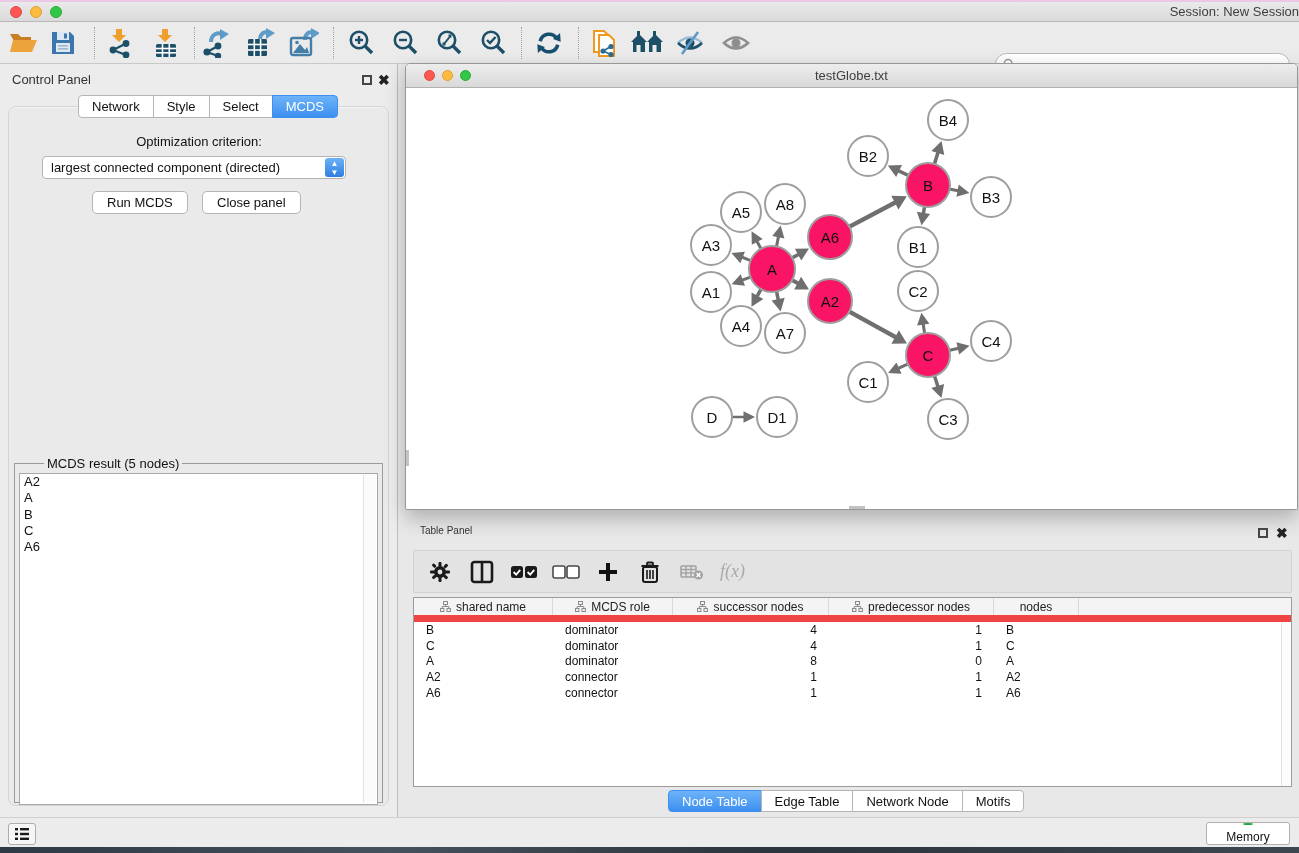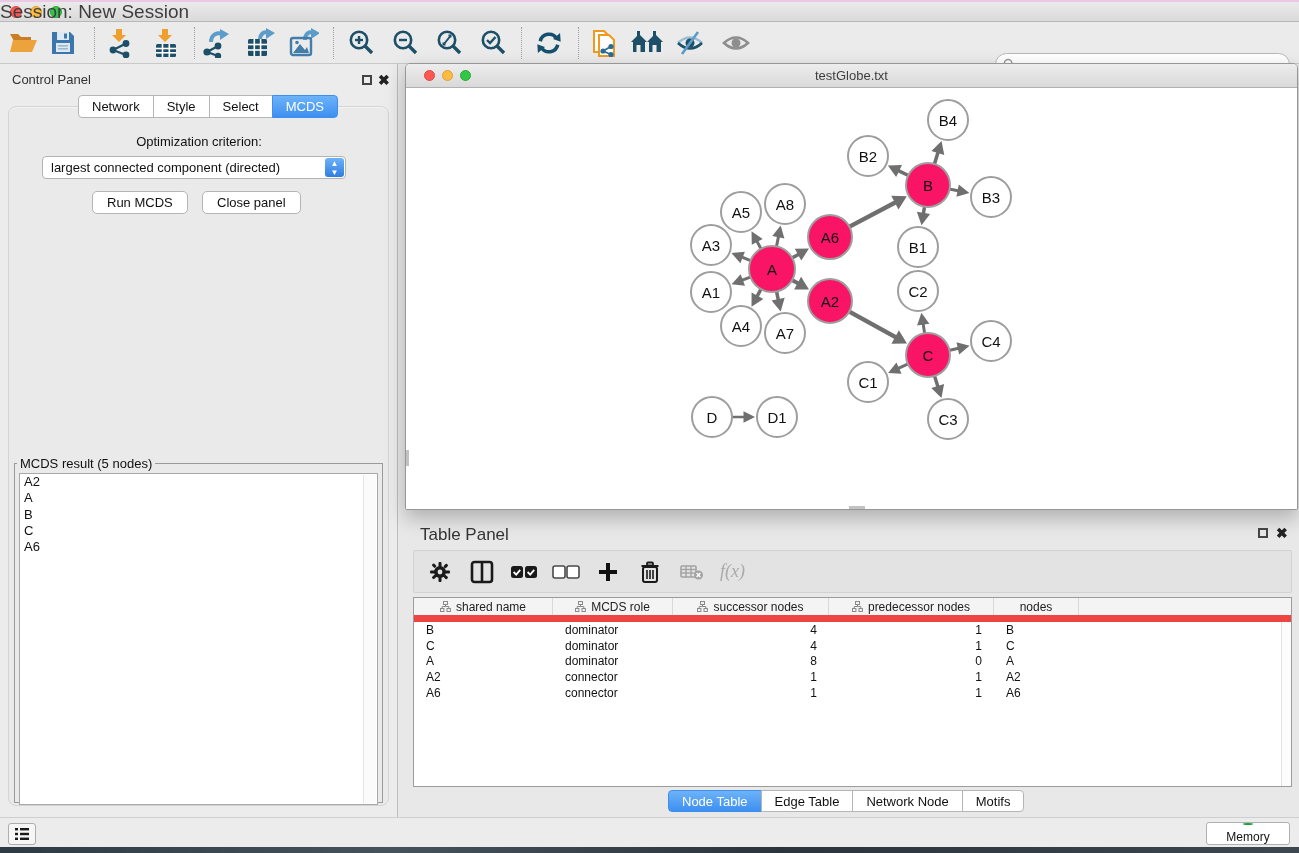--- a/index.html
+++ b/index.html
@@ -10,21 +10,21 @@
   
   .desktop-edge { position:absolute; left:0; top:0; width:100%; height:2px; background:#ecc7e6; }
   .titlebar { position:absolute; left:0; top:2px; width:100%; height:20px;
               background:linear-gradient(#eaeaea,#dadada); border-bottom:1px solid #b8b8b8;
               display:flex; align-items:center; }
   .traffic { display:flex; gap:8px; margin-left:10px; }
   .light { width:12px; height:12px; border-radius:50%; }
   .light.red { background:#fc5753; border:1px solid #df4744; }
   .light.yellow { background:#fdbc40; border:1px solid #de9f34; }
   .light.green { background:#33c748; border:1px solid #27aa35; }
-  .titlebar .title { position:absolute; left:0; right:0; text-align:left; font-size:19px; color:#3e3e3e; }
+  .titlebar .title { position:absolute; left:0; right:0; text-align:right; font-size:13px; color:#3e3e3e; }
 
   
   .toolbar { position:absolute; left:0; top:22px; width:100%; height:42px; background:#ebebeb;
              border-bottom:1px solid #c9c9c9; }
   .tb-icon { position:absolute; top:6px; width:34px; height:30px; display:flex; align-items:center; justify-content:center; cursor:default; }
   .tb-sep { position:absolute; top:5px; height:32px; width:0; border-left:1px dotted #9f9f9f; }
   .searchbox { position:absolute; left:995px; top:31px; width:295px; height:23px; background:#fff;
                border:1px solid #b9b9b9; border-radius:12px; display:flex; align-items:center; padding-left:7px; }
   .searchbox input { border:none; outline:none; flex:1; font-size:12px; background:transparent; height:18px; margin-left:4px; }
 
@@ -46,42 +46,42 @@
   .opt-label { position:absolute; left:0; top:70px; width:398px; text-align:center; font-size:13px; color:#111; }
   .cp-select { position:absolute; left:42px; top:92px; width:304px; height:23px; background:#fff;
                border:1px solid #b3b3b3; border-radius:4px; font-size:13px; color:#111;
                display:flex; align-items:center; padding-left:8px; }
   .cp-select .stepper { position:absolute; right:1px; top:1px; width:19px; height:19px; border-radius:3px;
                background:linear-gradient(#6db3f8,#2f7de1); color:#fff; font-size:8px; line-height:9px;
                display:flex; flex-direction:column; align-items:center; justify-content:center; }
   .cp-btn { position:absolute; height:23px; background:#fff; border:1px solid #b5b5b5; border-radius:5px;
             font-size:13px; color:#111; font-family:inherit; padding:0 14px; }
   .mcds-fieldset { position:absolute; left:14px; top:392px; width:369px; height:347px;
-                   border:1px solid #9a9a9a; background:#eaeaea; }
+                   border:1px solid #9a9a9a; background:#eaeaea;padding-left:27px; }
   .mcds-fieldset legend { font-size:13px; color:#111; padding:0 3px; margin-left:2px; }
   .mcds-list { position:absolute; left:4px; top:2px; width:359px; height:332px; background:#fff;
                border:1px solid #a8a8a8; overflow:hidden; }
   .mcds-item { font-size:13px; color:#111; line-height:16.3px; padding-left:4px; }
   .mcds-scroll { position:absolute; right:1px; top:1px; bottom:1px; width:13px; background:#fbfbfb; border-left:1px solid #e4e4e4; }
 
   
   .net-window { position:absolute; left:405px; top:63px; width:893px; height:447px; background:#fff;
                 border:1px solid #979797; border-radius:5px 5px 2px 2px; box-shadow:0 8px 20px rgba(0,0,0,0.25); overflow:hidden; }
   .net-titlebar { position:relative; height:24px; background:linear-gradient(#ededed,#d9d9d9); border-bottom:1px solid #b1b1b1; }
   .net-titlebar .traffic { position:absolute; left:8px; top:6px; gap:7px; }
   .net-titlebar .light { width:11px; height:11px; }
   .net-title { position:absolute; left:0; right:0; top:4px; text-align:center; font-size:13px; color:#3e3e3e; }
   .net-canvas { position:relative; width:963px; height:421px; background:#fff; }
   .net-grip { position:absolute; right:0; bottom:0; width:12px; height:12px;
               background:repeating-linear-gradient(135deg,#fff 0 2px,#c9c9c9 2px 3px); }
   .scrollmark-v { position:absolute; left:-1px; top:362px; width:4px; height:16px; background:#c2c2c2; }
   .scrollmark-h { position:absolute; left:443px; bottom:-1px; width:16px; height:4px; background:#c2c2c2; }
 
   
-  .table-panel-title { position:absolute; left:420px; top:525px; font-size:17px; color:#333; }
+  .table-panel-title { position:absolute; left:420px; top:525px; font-size:10px; color:#333; }
   .tp-toolbar { position:absolute; left:413px; top:550px; width:879px; height:43px; background:#e3e3e3;
                 border:1px solid #d2d2d2; border-radius:2px; display:flex; align-items:center; gap:14px; padding-left:12px; }
   .tp-icon { width:28px; height:28px; display:flex; align-items:center; justify-content:center; }
   .fx { font-family:"Liberation Serif", serif; font-style:italic; font-size:18px; color:#a9a9a9; }
   .data-table { position:absolute; left:413px; top:597px; width:879px; height:190px; background:#fff;
                 border:1px solid #9c9c9c; overflow:hidden; }
   .dt-header { display:flex; height:24px; background:#f4f4f4; border-bottom:7px solid #ef4444; }
   .dt-hcell { display:flex; align-items:center; justify-content:center; gap:5px; font-size:12px; color:#222;
               border-right:1px solid #d9d9d9; position:relative; }
   .dt-row { display:flex; height:15.8px; align-items:center; }

